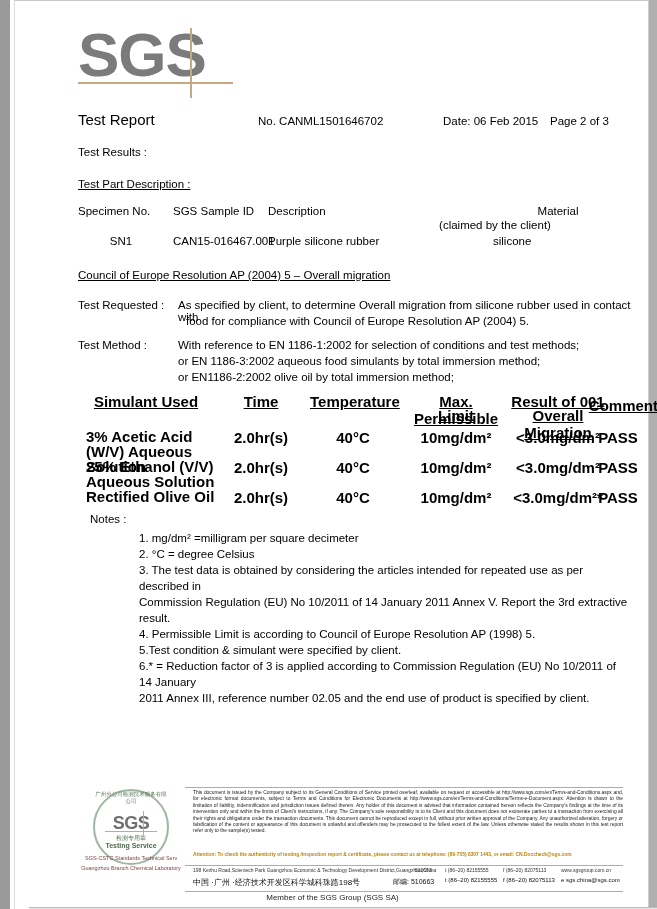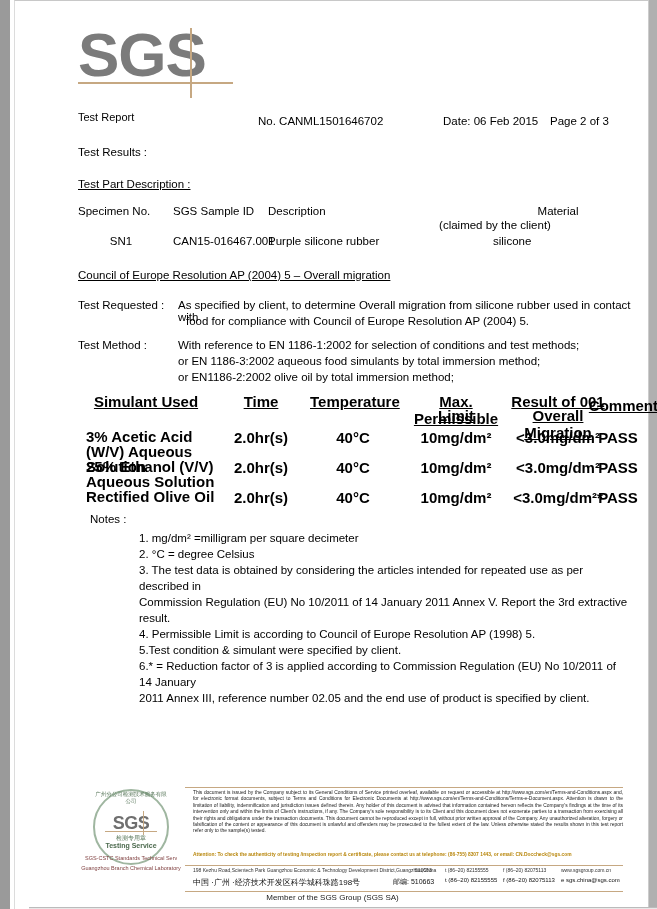--- a/index.html
+++ b/index.html
@@ -73,21 +73,21 @@
   }
 
   
   .hdr {
     position: absolute;
     left: 63px; top: 110px;
     width: 545px; height: 22px;
   }
   .hdr-title {
     position: absolute; left: 0; top: 0;
-    font-size: 11px;
+    font-size: 15px;
   }
   .hdr-no { position: absolute; left: 180px; top: 4px; font-size: 11.5px; }
   .hdr-date { position: absolute; left: 365px; top: 4px; font-size: 11.5px; }
   .hdr-page { position: absolute; left: 472px; top: 4px; font-size: 11.5px; }
 
   .test-results {
     position: absolute; left: 63px; top: 145px;
     font-size: 11.5px;
   }
 

